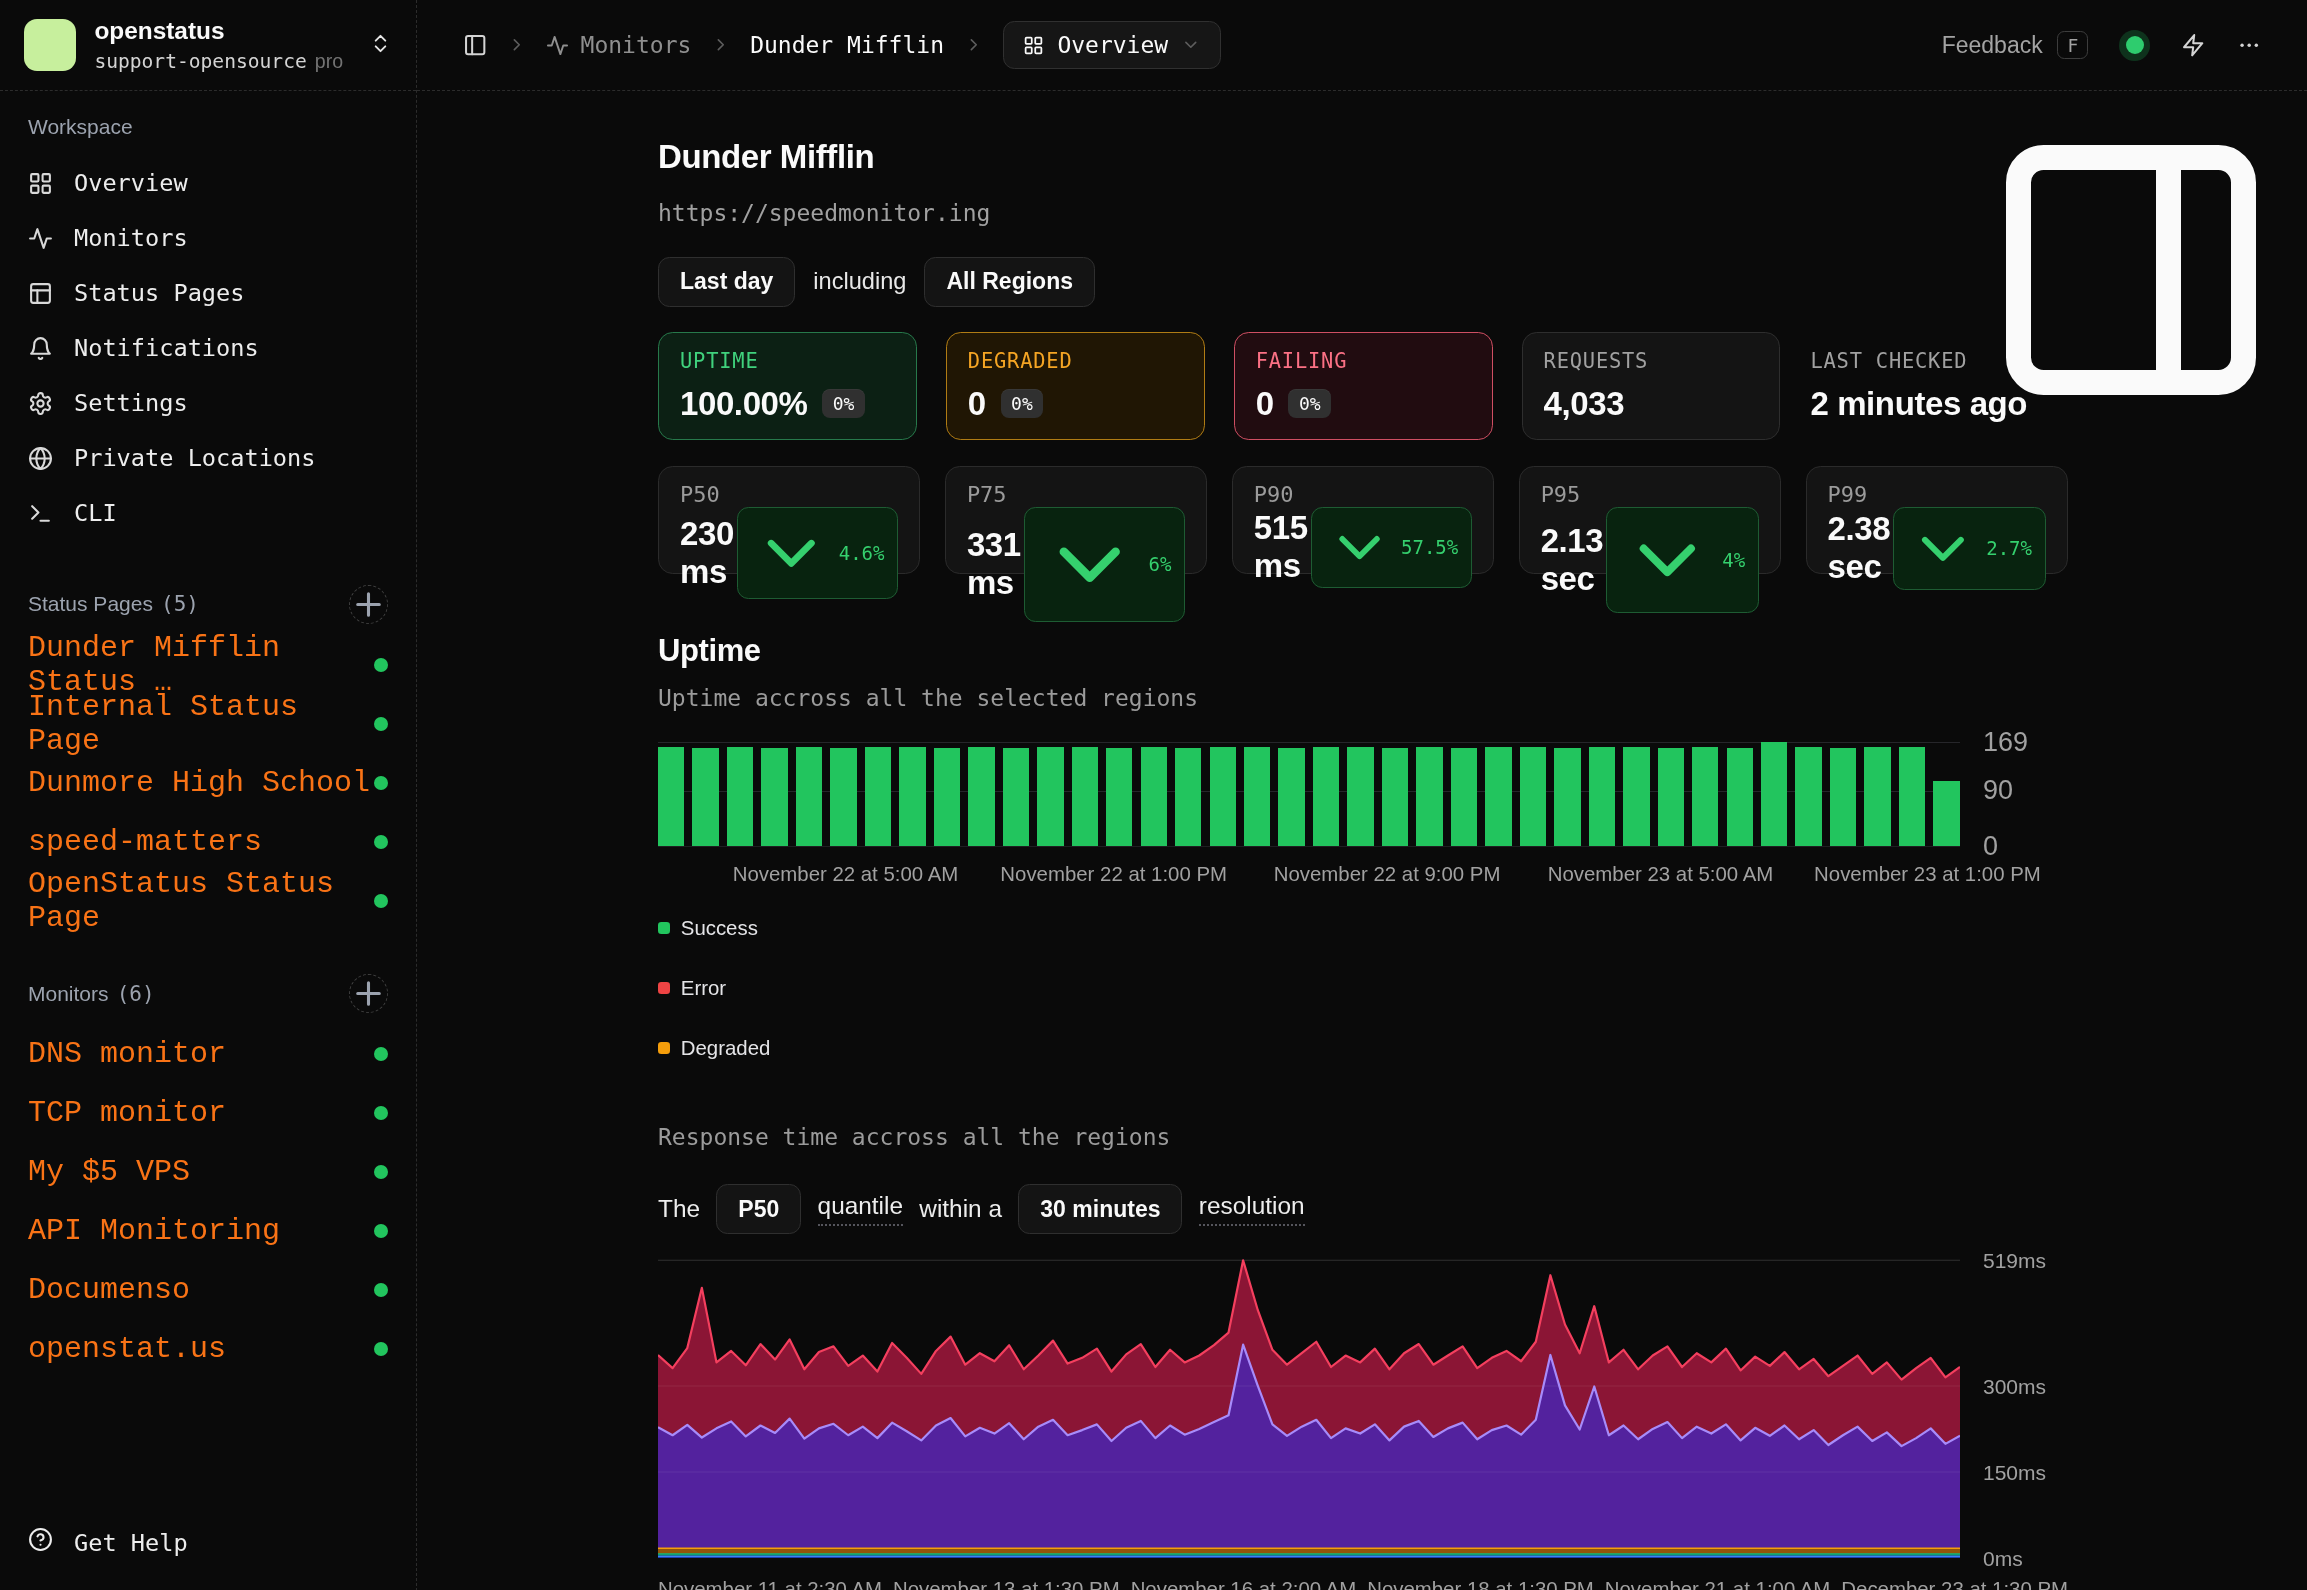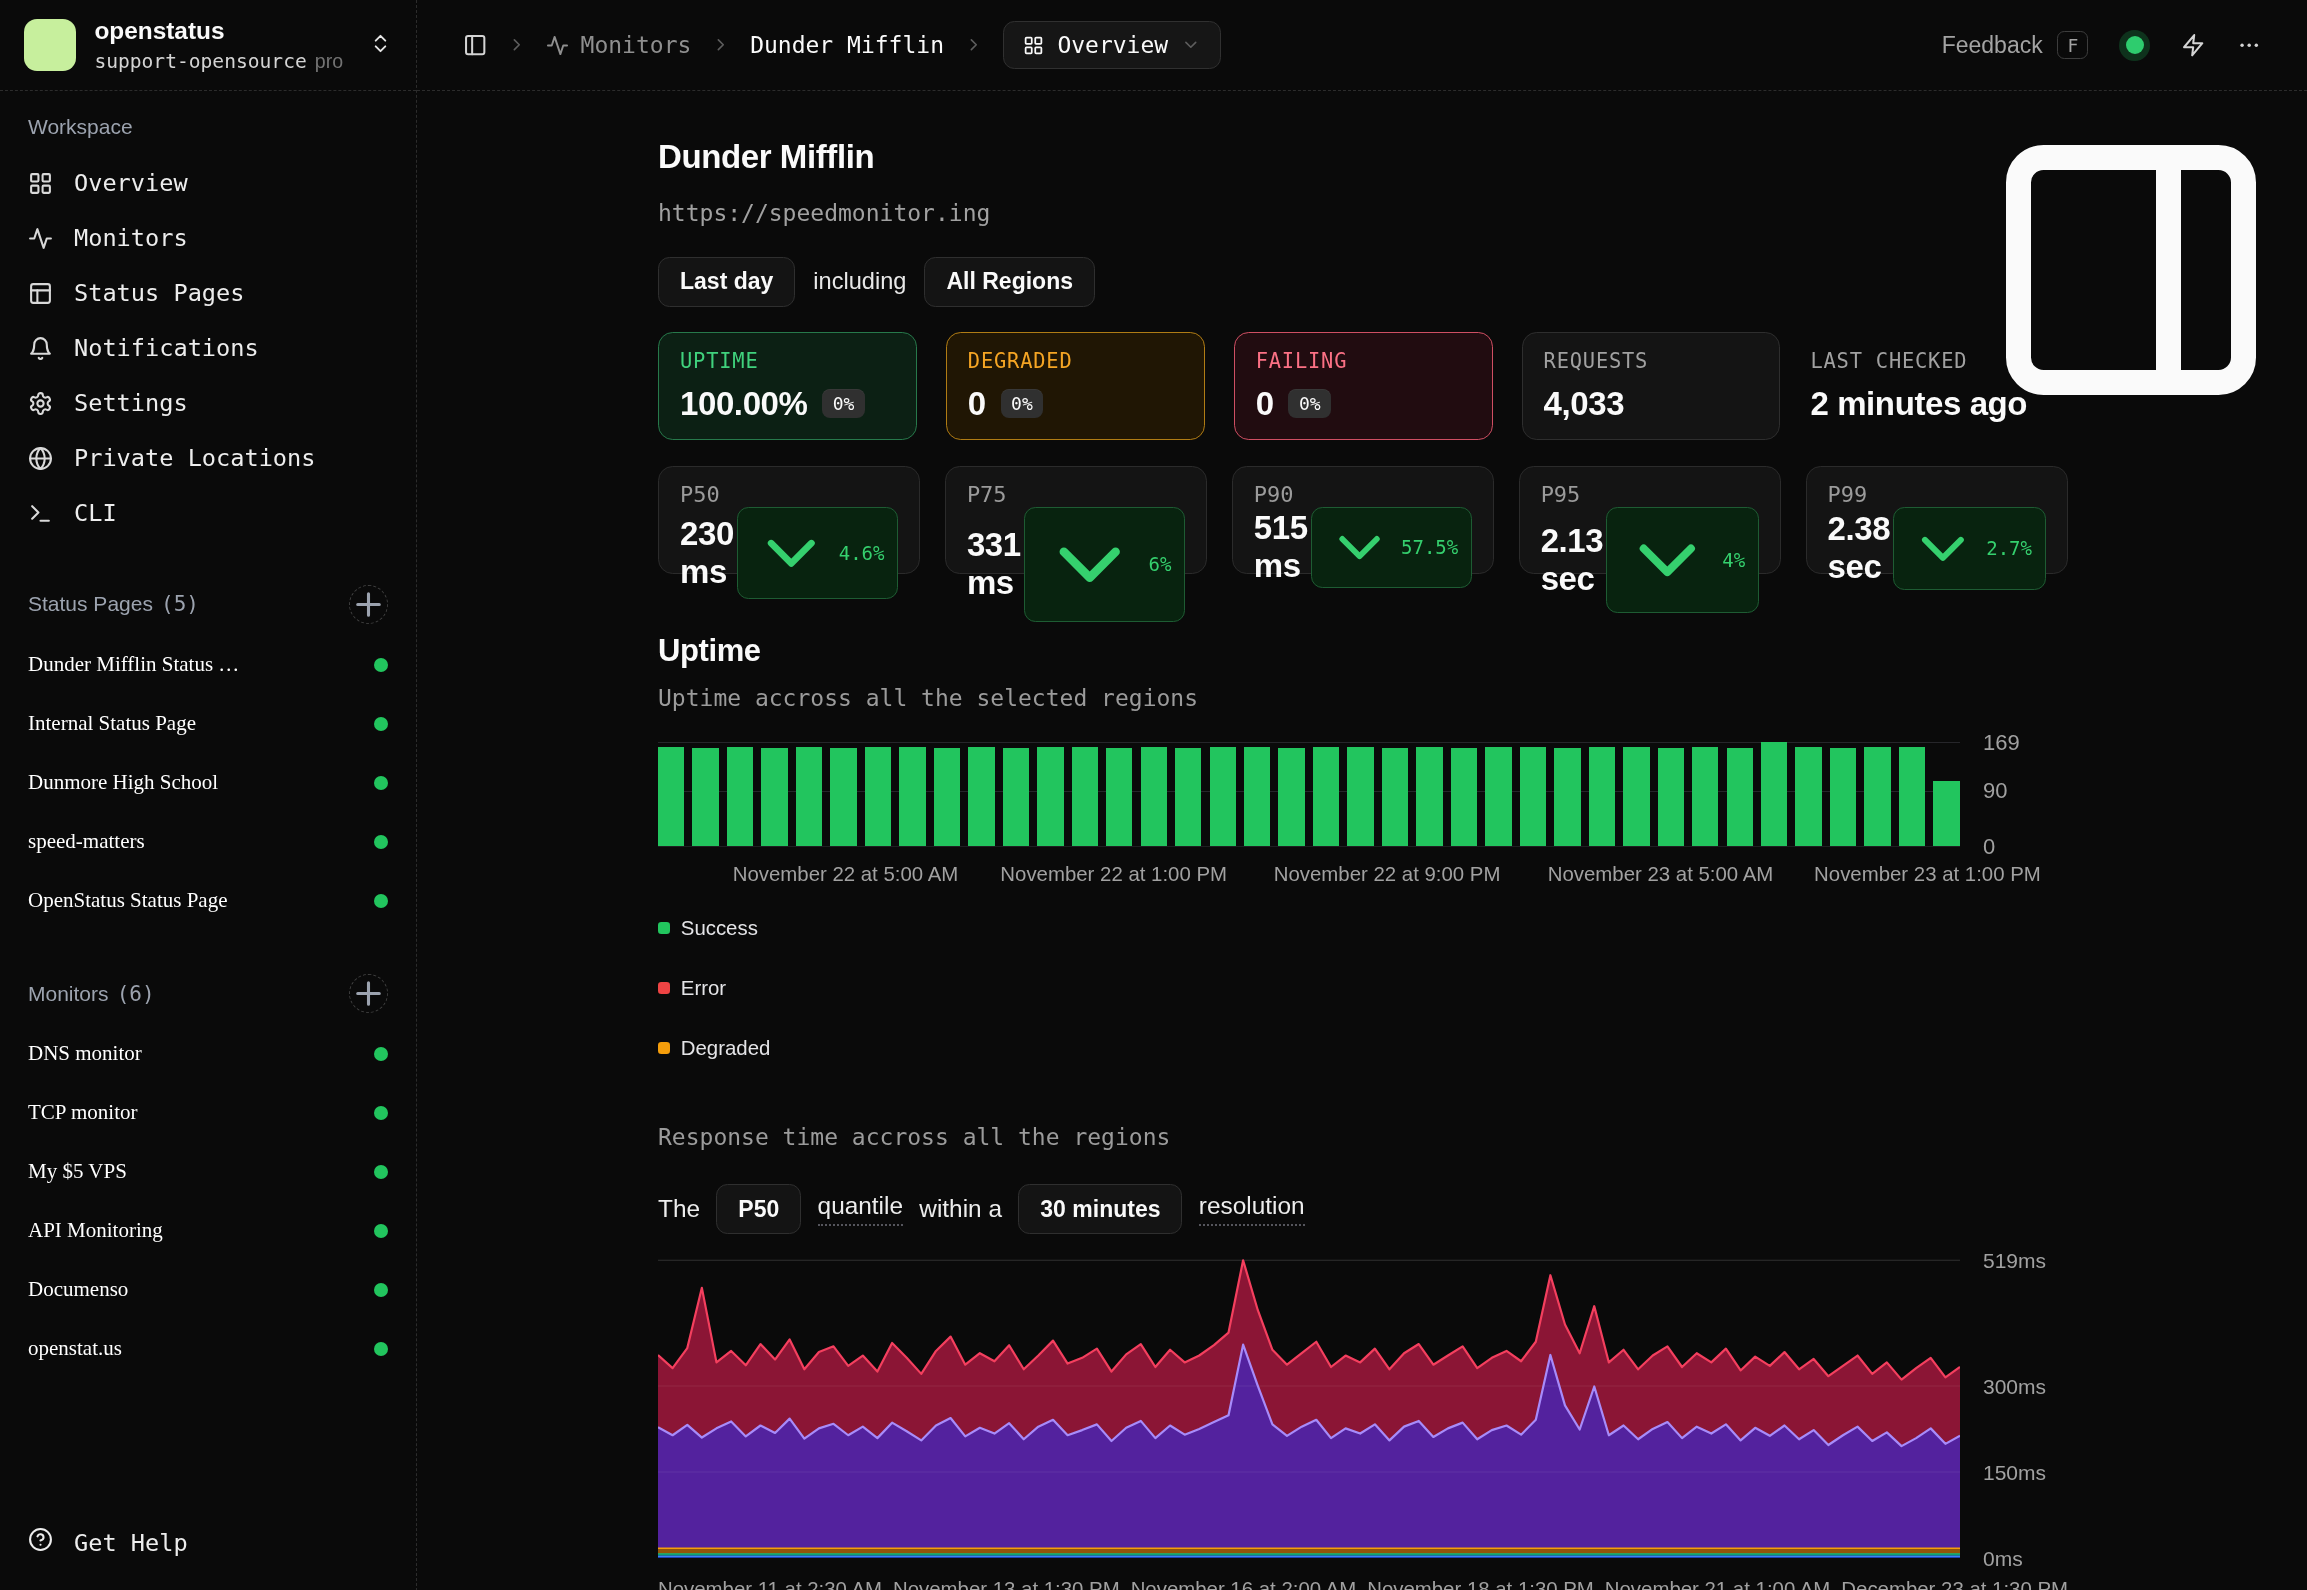--- a/index.html
+++ b/index.html
@@ -20,22 +20,22 @@
   .side-body{flex:1;display:flex;flex-direction:column;padding:24.4px 28px 0 28px;overflow:hidden;}
   .section-label{color:#9ca3af;font-size:21px;margin:0 0 16.3px 0;}
   .nav-item{display:flex;align-items:center;gap:21px;height:55px;font-size:23.6px;color:#ededed;
             font-family:"DejaVu Sans Mono","Liberation Mono",monospace;cursor:pointer;}
   .nav-ic{width:25px;height:25px;color:#d9d9d9;flex:none;}
   .section-head{display:flex;align-items:center;margin:44px 0 11.4px 0;color:#9ca3af;font-size:21px;}
   .count{margin-left:8.1px;font-family:"DejaVu Sans Mono","Liberation Mono",monospace;}
   .plus-btn{margin-left:auto;width:39px;height:39px;border:1.6px dashed #3f3f3f;border-radius:50%;
             display:grid;place-items:center;color:#9ca3af;cursor:pointer;}
   .plus-btn svg{width:19.6px;height:19.6px;}
-  .list-item{display:flex;align-items:center;height:59px;font-size:21px;color:#ffffff;cursor:pointer;
-             font-family:Liberation Serif, serif;}
+  .list-item{display:flex;align-items:center;height:59px;font-size:30px;color:#f97316;cursor:pointer;
+             font-family:Liberation Mono, monospace;}
   .dot{width:14px;height:14px;border-radius:50%;background:#22c55e;margin-left:auto;flex:none;}
   .gethelp{margin-top:auto;margin-bottom:21px;}
   .side-foot{border-top:0.8px dashed #2c2c2c;height:85px;display:flex;align-items:center;gap:18px;padding:0 24.4px;}
   .avatar{width:52px;height:52px;border-radius:11.4px;flex:none;
           background:linear-gradient(135deg,#a08a5f 0%,#6e5f4c 35%,#3e3831 70%,#23201c 100%);}
   .user-meta{display:flex;flex-direction:column;gap:4.1px;min-width:0;}
   .user-name{font-size:23px;font-weight:700;}
   .user-email{font-size:19.6px;color:#a1a1a1;white-space:nowrap;}
 
   
@@ -100,21 +100,21 @@
   .sec-title{font-size:31px;font-weight:700;margin:0 0 16.3px 0;letter-spacing:-0.4px;}
   .sec-sub{font-family:"DejaVu Sans Mono","Liberation Mono",monospace;font-size:23px;color:#9b9b9b;margin:0;}
   .sub-u{margin-bottom:31px;}
   .sub-l{margin-bottom:36px;}
 
   .uptime-wrap{display:flex;width:1410px;}
   .uptime-chart{position:relative;width:1302px;height:104px;}
   .gridline{position:absolute;left:0;right:0;height:0.8px;background:#26262a;}
   .bars{position:absolute;inset:0;display:flex;align-items:flex-end;gap:8.1px;}
   .bar{flex:1;background:#22c55e;}
-  .u-axis{position:relative;width:108px;font-size:22px;color:#a1a1a1;}
+  .u-axis{position:relative;width:108px;font-size:27px;color:#a1a1a1;}
   .u-axis span{position:absolute;left:23px;line-height:23px;}
   .u-xlabels{position:relative;width:1302px;height:26px;margin:16.3px 0 28px 0;font-size:20.4px;color:#a1a1a1;}
   .u-xlabels span{position:absolute;transform:translateX(-50%);white-space:nowrap;}
   .legend{display:flex;justify-content:center;gap:37px;width:1410px;font-size:20.4px;color:#e4e4e7;flex-direction:column;}
   .legend-u{margin-bottom:64px;}
   .legend .item{display:flex;align-items:center;gap:10.6px;}
   .sw{width:12.2px;height:12.2px;border-radius:3.3px;display:inline-block;}
 
   .lat-controls{display:flex;align-items:center;gap:16.3px;font-size:24.4px;color:#ededed;margin:0 0 21px 0;height:47px;}
   .dotted{border-bottom:2.4px dotted #55555c;padding-bottom:4.1px;}

